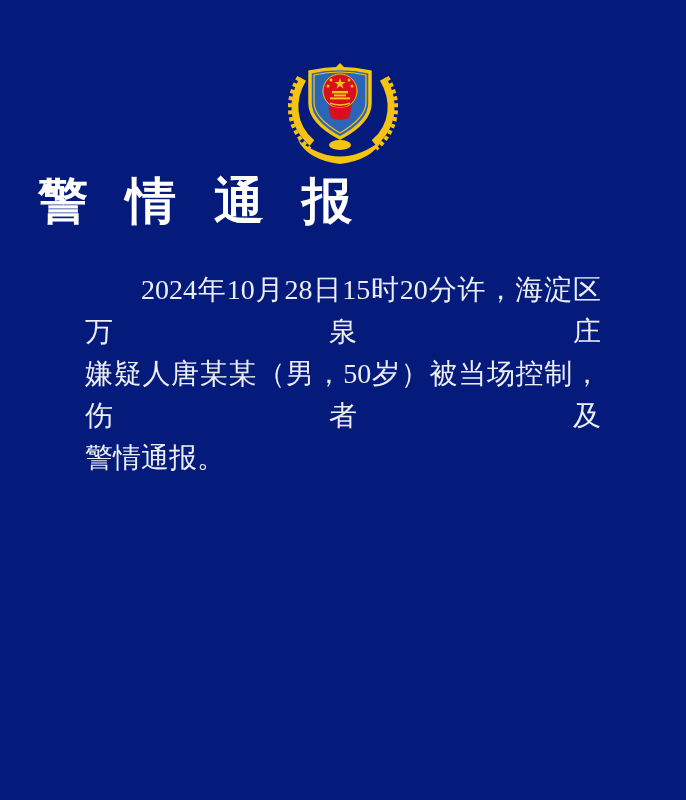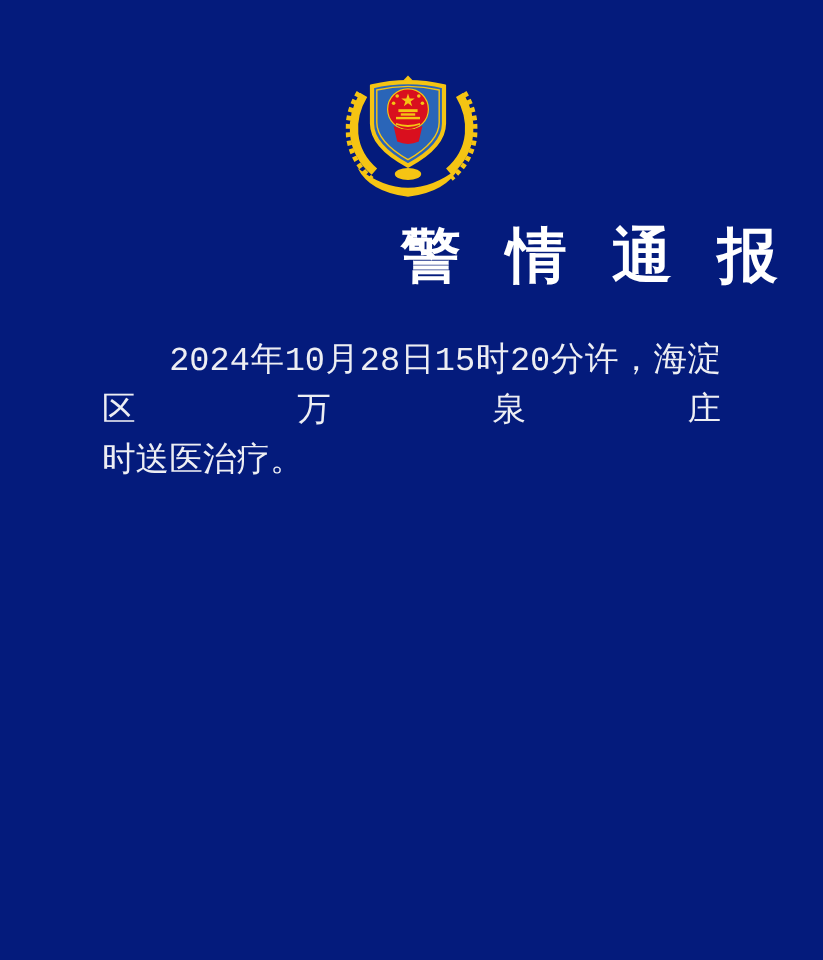--- a/index.html
+++ b/index.html
@@ -17,40 +17,39 @@
     font-family:"Liberation Serif","DejaVu Serif",serif;
     overflow:hidden;
   }
   .notice{width:686px;height:800px;position:relative;}
   .emblem{
     display:block;
     margin:61px auto 0 auto;
     width:110px;height:106px;
   }
   .title{
-    margin-top:20px;
-    text-align:right;
+    margin-top:8px;
+    text-align:left;
     font-size:50px;
     line-height:52px;
     font-weight:700;
     color:var(--title);
     letter-spacing:.76em;
     padding-left:.76em;
     white-space:nowrap;
   }
   .body{
     margin:42px 85px 0 85px;
     color:var(--text);
     font-size:28px;
     line-height:42px;
   }
   .body .line{
     text-align:justify;
     text-align-last:justify;
-    font-family:Liberation Mono, monospace;
   }
   .body .line.first{ text-indent:2em; }
   .body .line.last{ text-align-last:left; }
 </style>
 </head>
 <body>
 
 <div class="notice">
 
   <svg class="emblem" viewBox="0 0 110 106" xmlns="http://www.w3.org/2000/svg">
@@ -83,16 +82,17 @@
       <rect x="46" y="33.4" width="12" height="2"></rect>
       <rect x="42" y="36.4" width="20" height="2"></rect>
       <path d="M42,41.5 Q52,45 62,41.5 L62,43 Q52,46.5 42,43 Z"></path>
     </g>
   </svg>
 
   <div class="title">警情通报</div>
 
   <div class="body">
     <div class="line first">2024年10月28日15时20分许，海淀区万泉庄</div>
-    <div class="line last">时送医治疗。</div>
+    <div class="line">嫌疑人唐某某（男，50岁）被当场控制，伤者及</div>
+    <div class="line last">警情通报。</div>
   </div>
 
 </div>
 
 </body></html>

